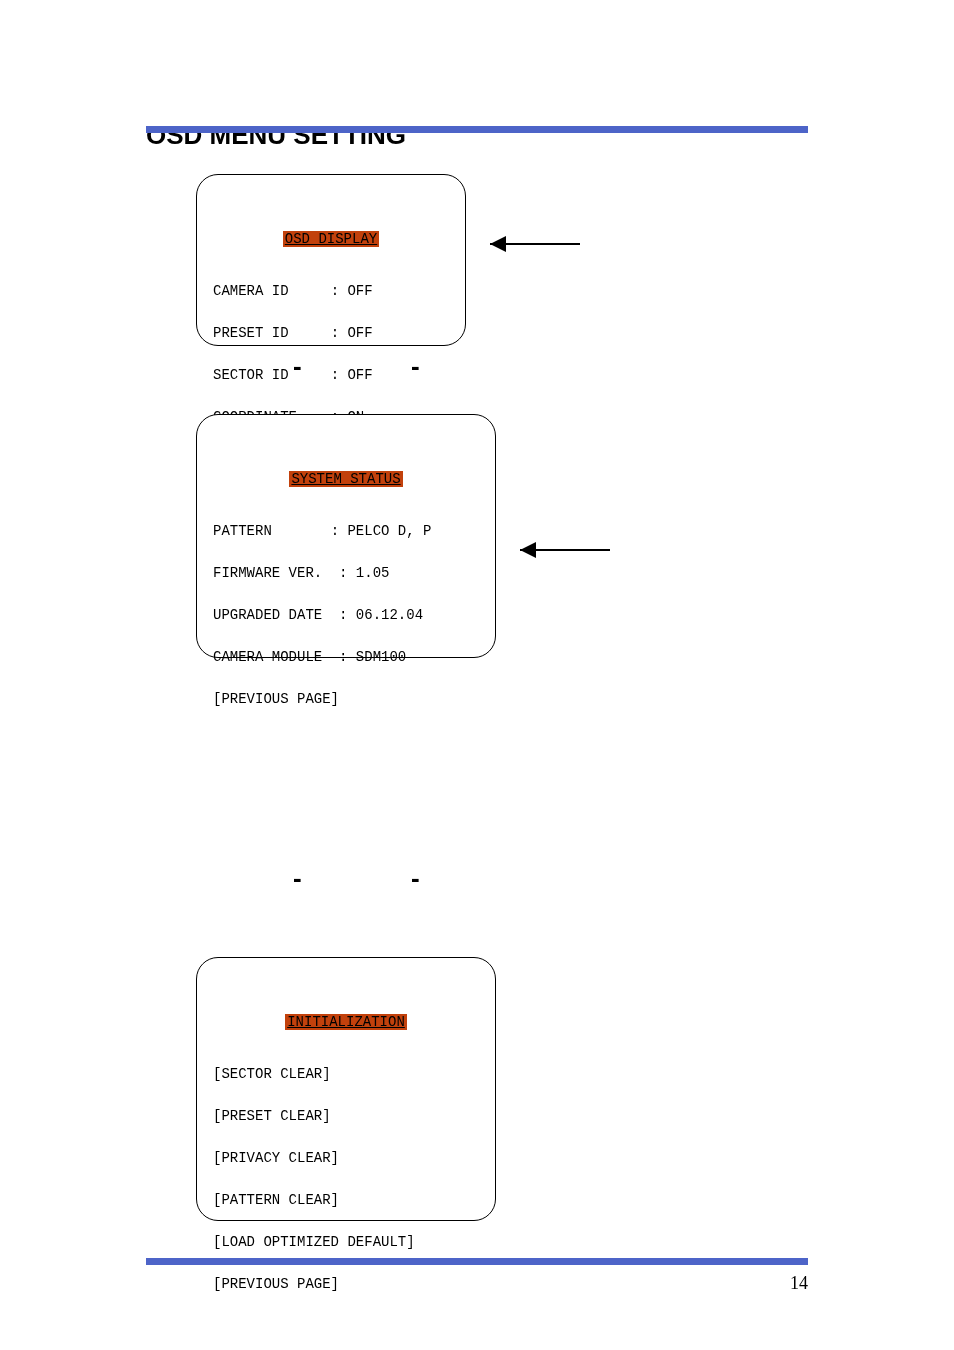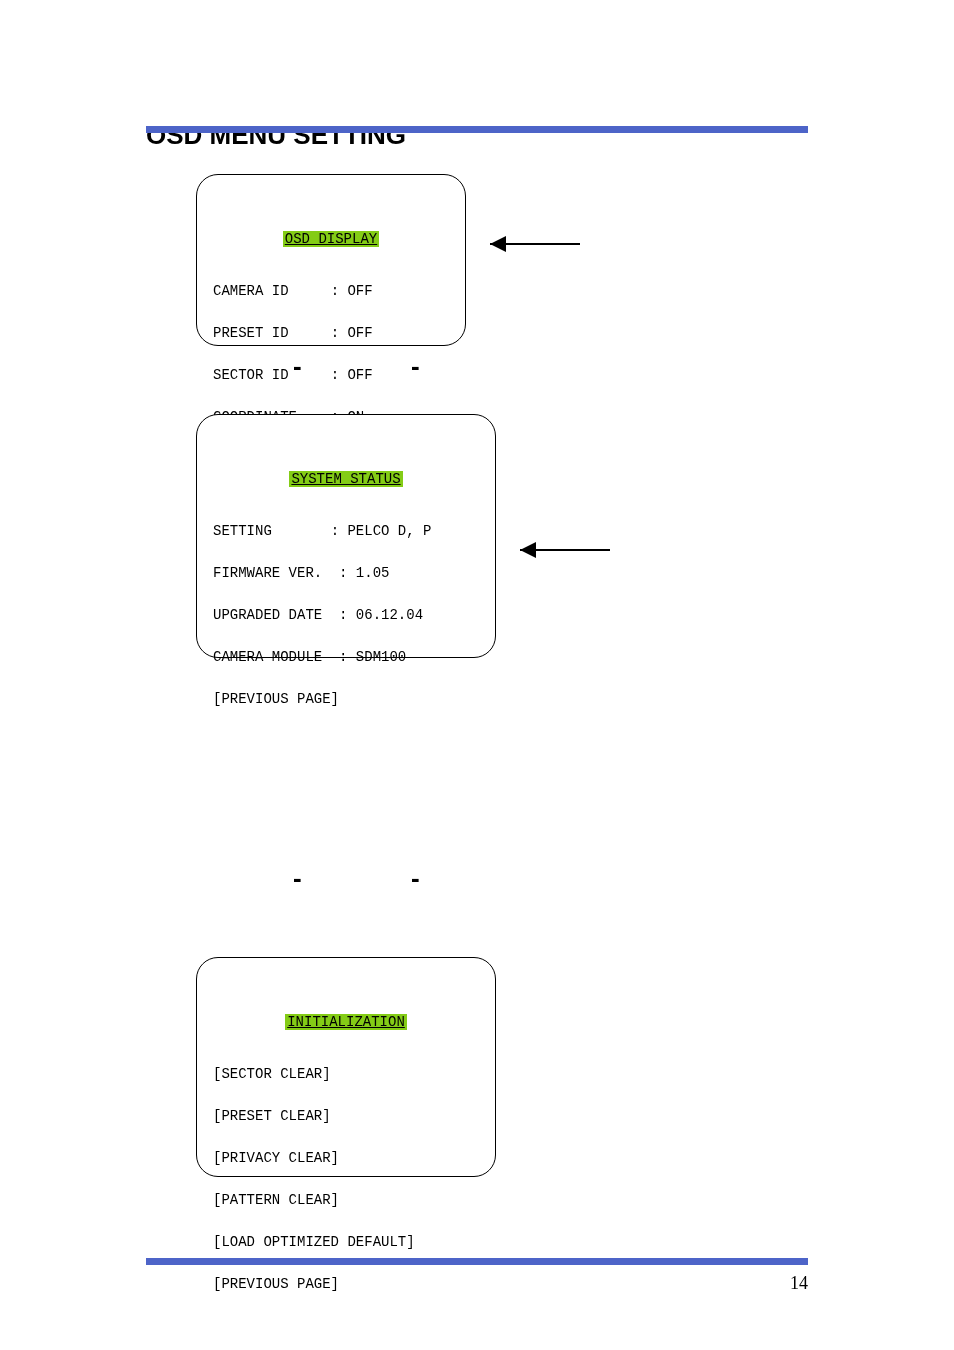--- a/index.html
+++ b/index.html
@@ -57,21 +57,21 @@
     font-size: 14px;
     line-height: 21px;
     white-space: pre;
     color: #000;
   }
   .panel-title {
     text-align: center;
     margin-bottom: 10px;
   }
   .panel-title span {
-    background: #84cc16;
+    background: #c2410c;
     padding: 0 2px;
     text-decoration: underline;
   }
 
   
   #panel-osd {
     left: 196px;
     top: 174px;
     width: 270px;
     height: 172px;
@@ -81,21 +81,21 @@
     left: 196px;
     top: 414px;
     width: 300px;
     height: 244px;
   }
   
   #panel-init {
     left: 196px;
     top: 957px;
     width: 300px;
-    height: 220px;
+    height: 264px;
   }
 
   .arrow {
     position: absolute;
     width: 90px;
     height: 20px;
   }
   .arrow-line {
     position: absolute;
     top: 9px;
@@ -152,21 +152,21 @@
   <div class="arrow-line"></div>
     <div class="arrow-head"></div>
 </div>
 
 <div id="dash1a" class="hang-dash">-</div>
 <div id="dash1b" class="hang-dash">-</div>
 
 <div id="panel-system" class="panel">
   <div class="panel-inner">
     <div class="panel-title"><span>SYSTEM STATUS</span></div>
-<span class="row"><span>SETTING       </span><span>: PELCO D, P</span></span>
+<span class="row"><span>PATTERN       </span><span>: PELCO D, P</span></span>
 <span class="row"><span>FIRMWARE VER.  </span><span>: 1.05</span></span>
 <span class="row"><span>UPGRADED DATE  </span><span>: 06.12.04</span></span>
 <span class="row"><span>CAMERA MODULE  </span><span>: SDM100</span></span>
 <span class="row">[PREVIOUS PAGE]</span>
   </div>
 </div>
 
 <div id="arrow2" class="arrow">
   <div class="arrow-line"></div>
     <div class="arrow-head"></div>

